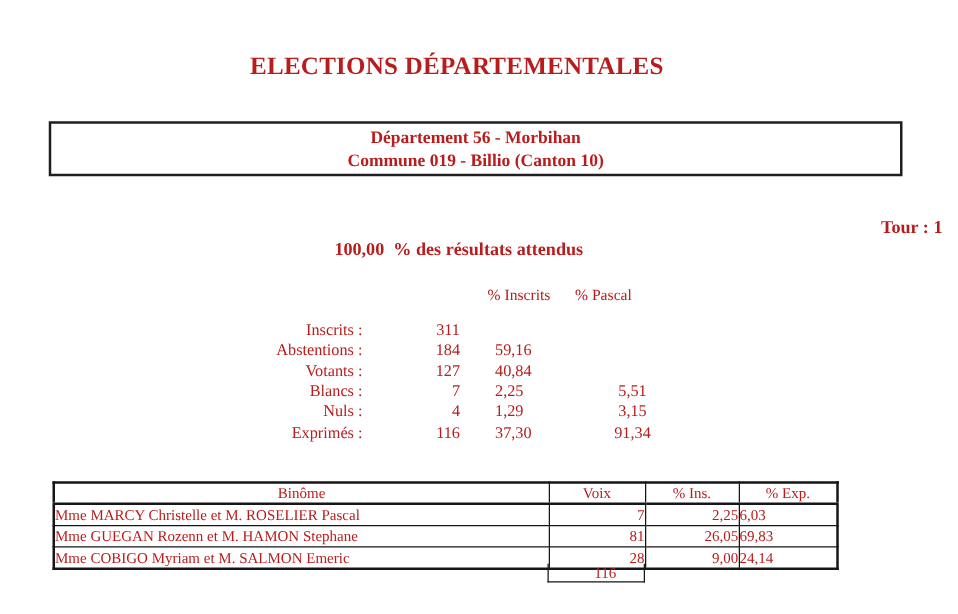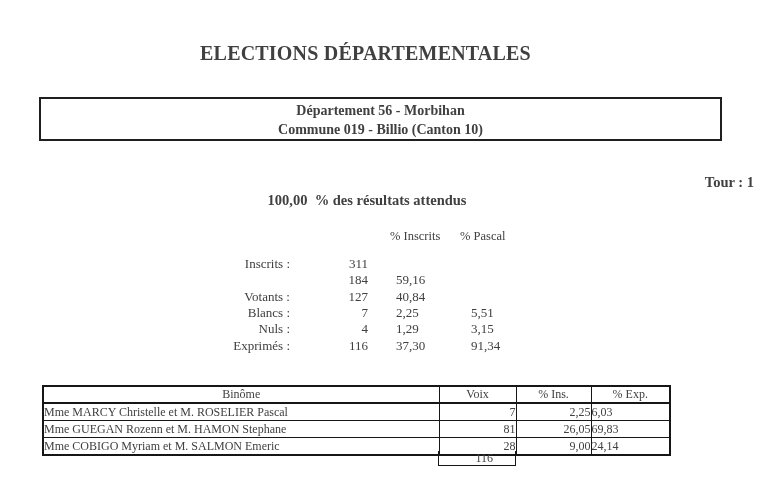--- a/index.html
+++ b/index.html
@@ -1,21 +1,21 @@
 <!DOCTYPE html>
 <html><head>
 <meta charset="utf-8">
 <style>
   html,body{margin:0;padding:0;background:#fff;}
   .page{
     position:relative;
     width:766px;height:491px;
     background:#ffffff;
     font-family:"Liberation Serif","DejaVu Serif",serif;
-    color:#404040;
+    color:#b91c1c;
     overflow:hidden;
   }
   .abs{position:absolute;}
   .center{text-align:center;}
   .doc-title{
     top:42px;left:0;width:731px;
     font-size:20px;font-weight:bold;
     letter-spacing:0.2px;
   }
   .doc-date{
@@ -42,21 +42,21 @@
     white-space:pre;
   }
   .stats-header{
     top:229px;
     font-size:12.5px;
   }
   .stats-row{height:16px;font-size:13px;line-height:16px;}
   .stats-label{position:absolute;left:120px;width:170px;text-align:right;}
   .stats-value{position:absolute;left:290px;width:78px;text-align:right;}
   .stats-ins{position:absolute;left:396px;width:70px;text-align:left;}
-  .stats-vot{position:absolute;left:471px;width:70px;text-align:left;}
+  .stats-vot{position:absolute;left:471px;width:70px;text-align:center;}
   table.results{
     position:absolute;
     left:42px;top:385px;
     border-collapse:collapse;
     table-layout:fixed;
     width:627px;
     font-size:12px;
   }
   table.results td{
     border:1px solid #161616;
@@ -98,20 +98,21 @@
   <div class="abs stats-header" style="left:390px;">% Inscrits</div>
   <div class="abs stats-header" style="left:460px;">% Pascal</div>
 
   <div class="abs stats-row" style="top:256px;left:0;width:766px;">
     <span class="stats-label">Inscrits :</span>
     <span class="stats-value">311</span>
     <span class="stats-ins"></span>
     <span class="stats-vot"></span>
   </div>
   <div class="abs stats-row" style="top:272px;left:0;width:766px;">
+    <span class="stats-label">Abstentions :</span>
     <span class="stats-value">184</span>
     <span class="stats-ins">59,16</span>
     <span class="stats-vot"></span>
   </div>
   <div class="abs stats-row" style="top:289px;left:0;width:766px;">
     <span class="stats-label">Votants :</span>
     <span class="stats-value">127</span>
     <span class="stats-ins">40,84</span>
     <span class="stats-vot"></span>
   </div>

